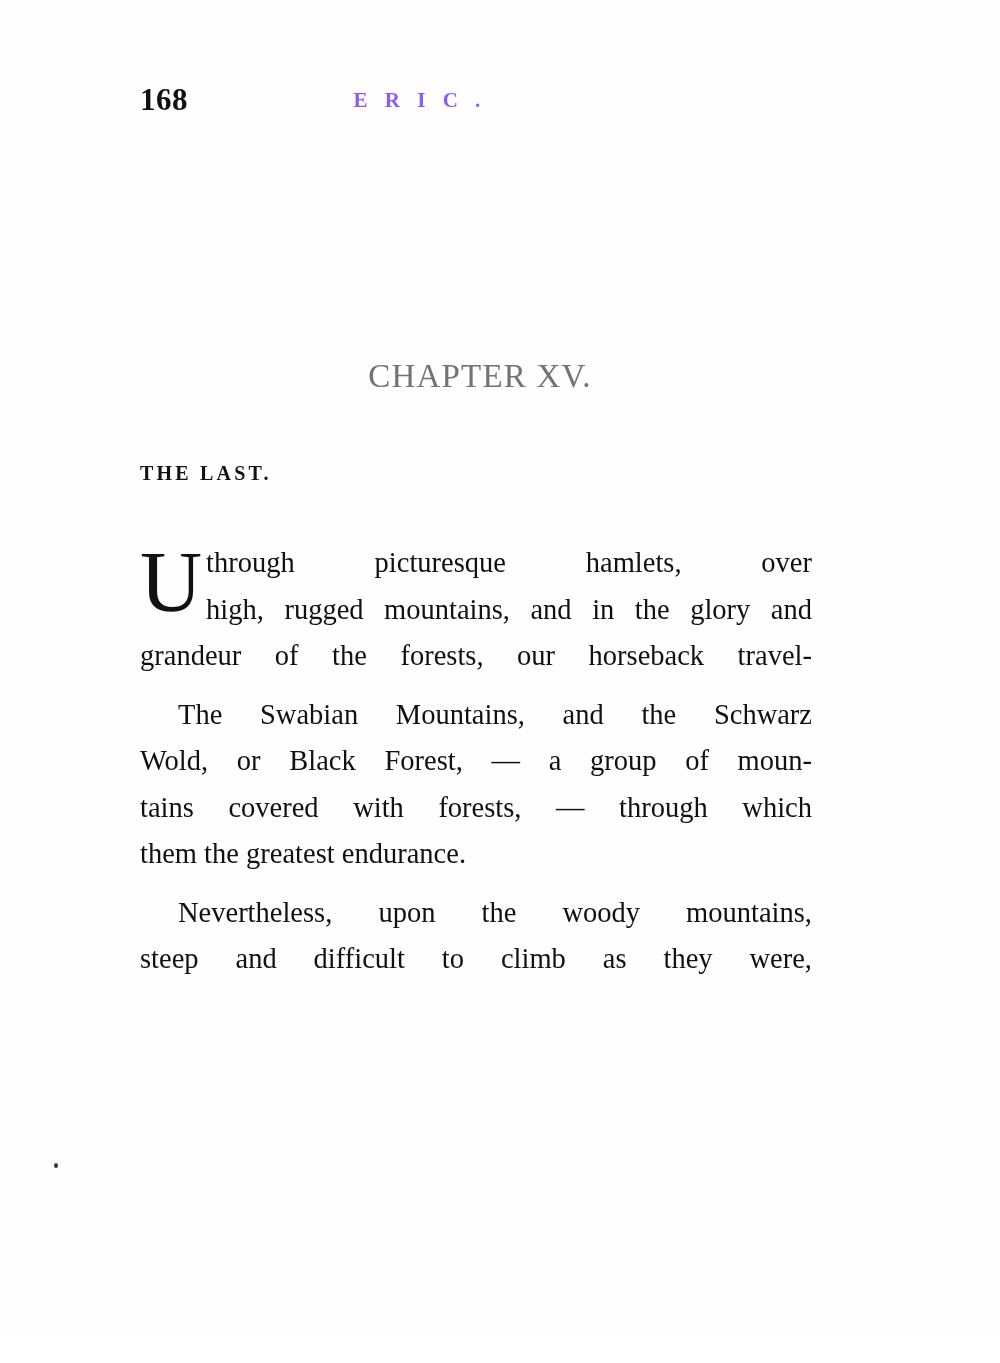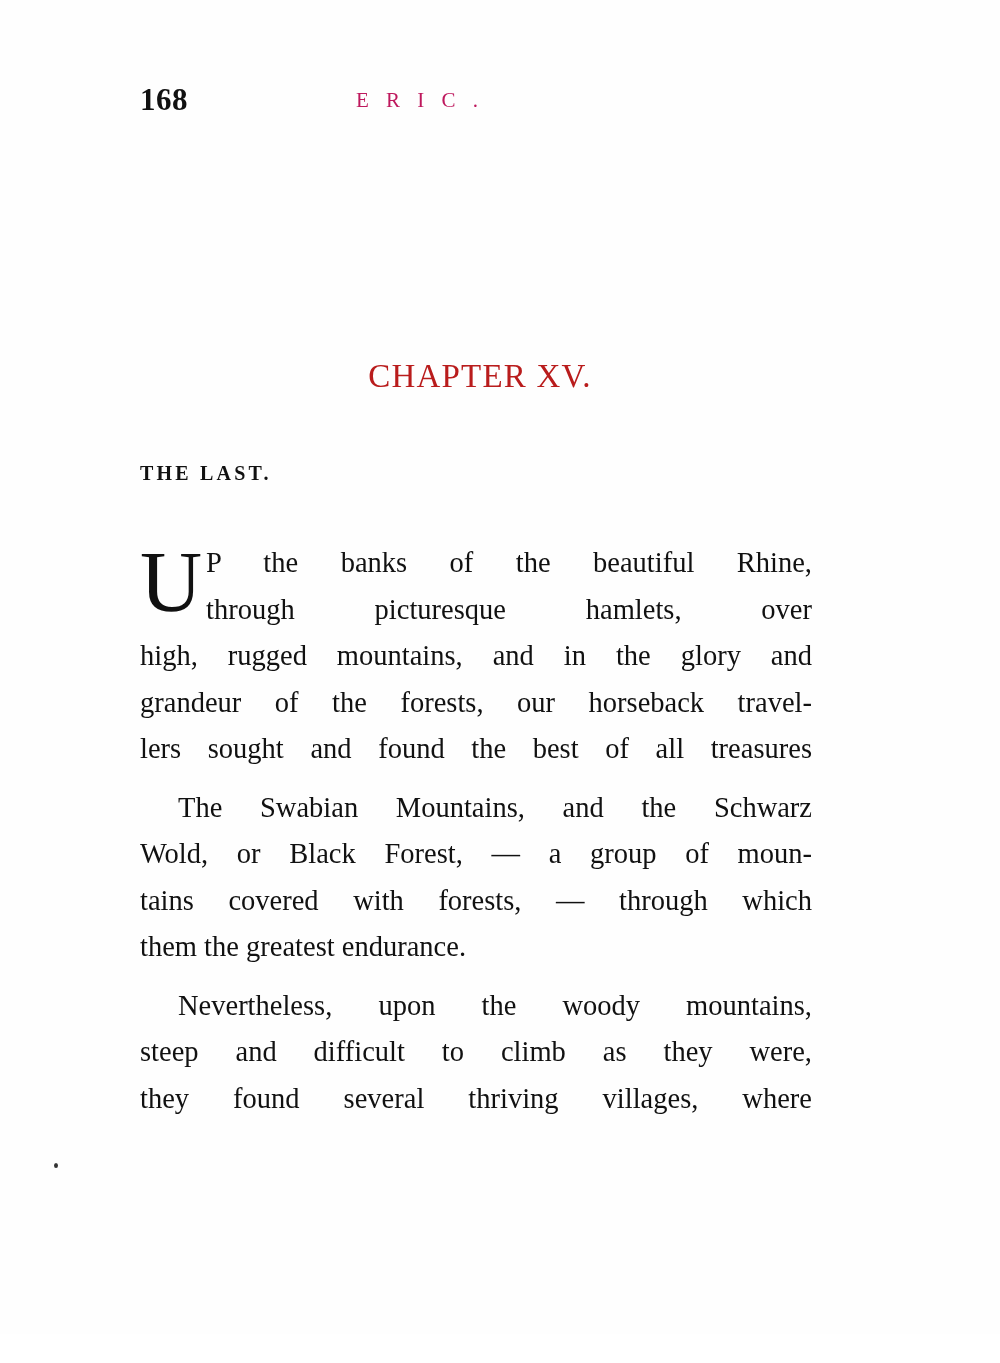--- a/index.html
+++ b/index.html
@@ -41,35 +41,35 @@
     letter-spacing: 0.5px;
     color: #111;
   }
   .head-title {
     position: absolute;
     left: 0;
     top: 6px;
     width: 560px;
     text-align: center;
     font-size: 21px;
-    font-weight: normal;
+    font-weight: bold;
     letter-spacing: 6px;
-    color: #be185d;
+    color: #8b5cf6;
   }
 
   
   .chapter-title {
     position: absolute;
     left: 140px;
     top: 358px;
     width: 680px;
     text-align: center;
     font-size: 33px;
     letter-spacing: 1.2px;
-    color: #b91c1c;
+    color: #737373;
   }
   .chapter-subtitle {
     position: absolute;
     left: 140px;
     top: 462px;
     width: 680px;
     text-align: left;
     font-size: 20px;
     font-weight: bold;
     letter-spacing: 3.2px;
@@ -142,37 +142,34 @@
     <div class="head-title">E R I C .</div>
   </div>
 
   <div class="chapter-title">CHAPTER XV.</div>
   <div class="chapter-subtitle">THE  LAST.</div>
 
   <div class="body-text">
 
     <p class="para dropcap-para">
       <span class="dropcap">U</span>
-      <span class="ln">P  the  banks  of  the  beautiful  Rhine,</span>
       <span class="ln">through   picturesque   hamlets,   over</span>
       <span class="ln">high, rugged mountains, and in the glory and</span>
       <span class="ln">grandeur of the forests, our horseback travel-</span>
-      <span class="ln">lers sought and found the best of all treasures</span>
     </p>
 
     <p class="para">
       <span class="ln" style="text-indent:38px">The Swabian Mountains, and the Schwarz</span>
       <span class="ln">Wold, or Black Forest, — a group of moun-</span>
       <span class="ln">tains  covered  with  forests, — through  which</span>
       <span class="ln last">them the greatest endurance.</span>
     </p>
 
     <p class="para">
       <span class="ln" style="text-indent:38px">Nevertheless,  upon  the  woody  mountains,</span>
       <span class="ln">steep  and  difficult  to  climb  as  they  were,</span>
-      <span class="ln">they  found  several  thriving  villages,  where</span>
     </p>
 
   </div>
 
   <div class="ink-mark"></div>
 
 </div>
 
 </body></html>

